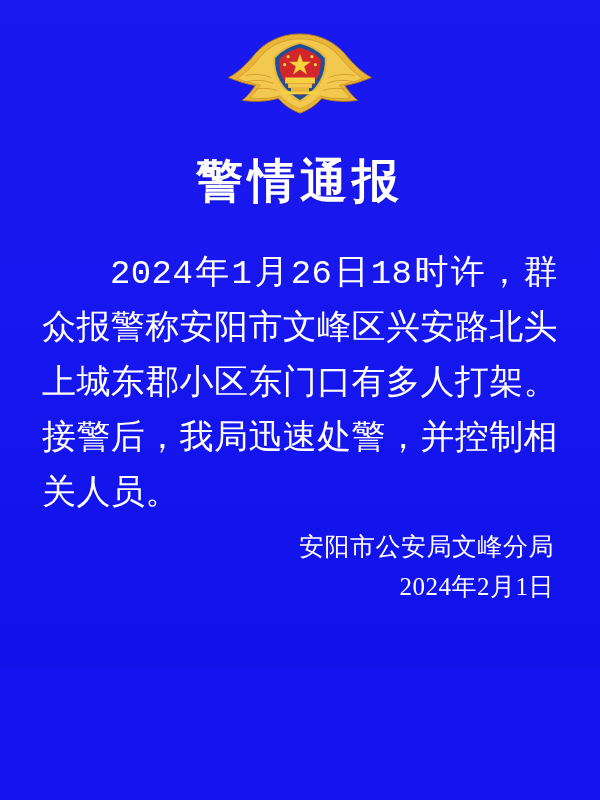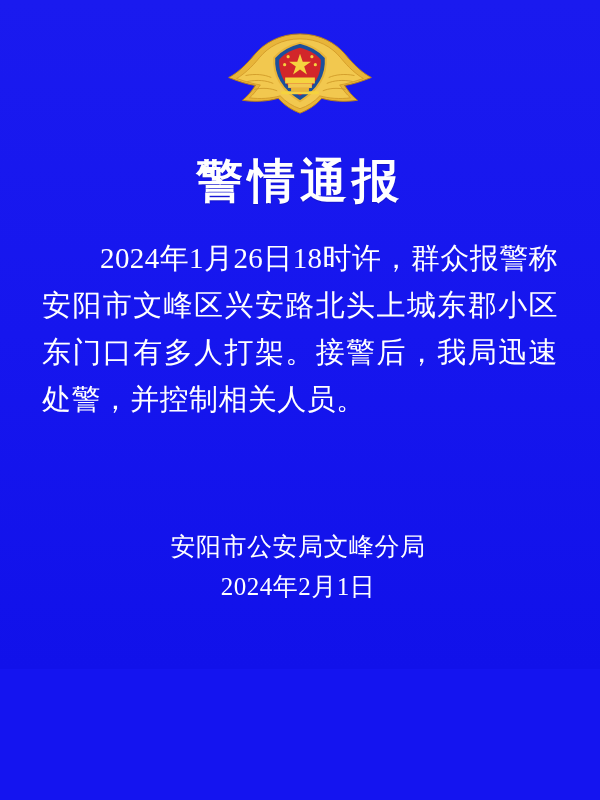--- a/index.html
+++ b/index.html
@@ -45,46 +45,46 @@
     font-size: 47px;
     letter-spacing: 5px;
     font-weight: 700;
     margin-top: 20px;
     font-family: "Liberation Serif", "DejaVu Serif", serif;
     text-shadow: 0 1px 1px rgba(0,0,0,0.15);
   }
 
   
   .body-text {
-    margin-top: 22px;
+    margin-top: 34px;
     color: #ffffff;
-    font-size: 29px;
+    font-size: 34px;
     line-height: 1.62;
     letter-spacing: 0.4px;
     text-align: justify;
     text-justify: inter-ideograph;
+    font-family: Liberation Mono, monospace;
   }
   .body-text p {
     margin: 0 0 2px 0;
     text-indent: 2em;
   }
 
   
   .signature {
     margin-top: auto;
     margin-bottom: 62px;
     color: #ffffff;
     font-size: 25px;
     line-height: 1.6;
     text-align: right;
     letter-spacing: 0.5px;
   }
   .signature div {
     padding-right: 4px;
-    text-align: center;
   }
 </style>
 </head>
 <body>
 
 <div class="page">
 
   <div class="emblem-wrap">
     <div class="emblem">
       <svg viewBox="0 0 300 210" width="150" height="104" xmlns="http://www.w3.org/2000/svg">

